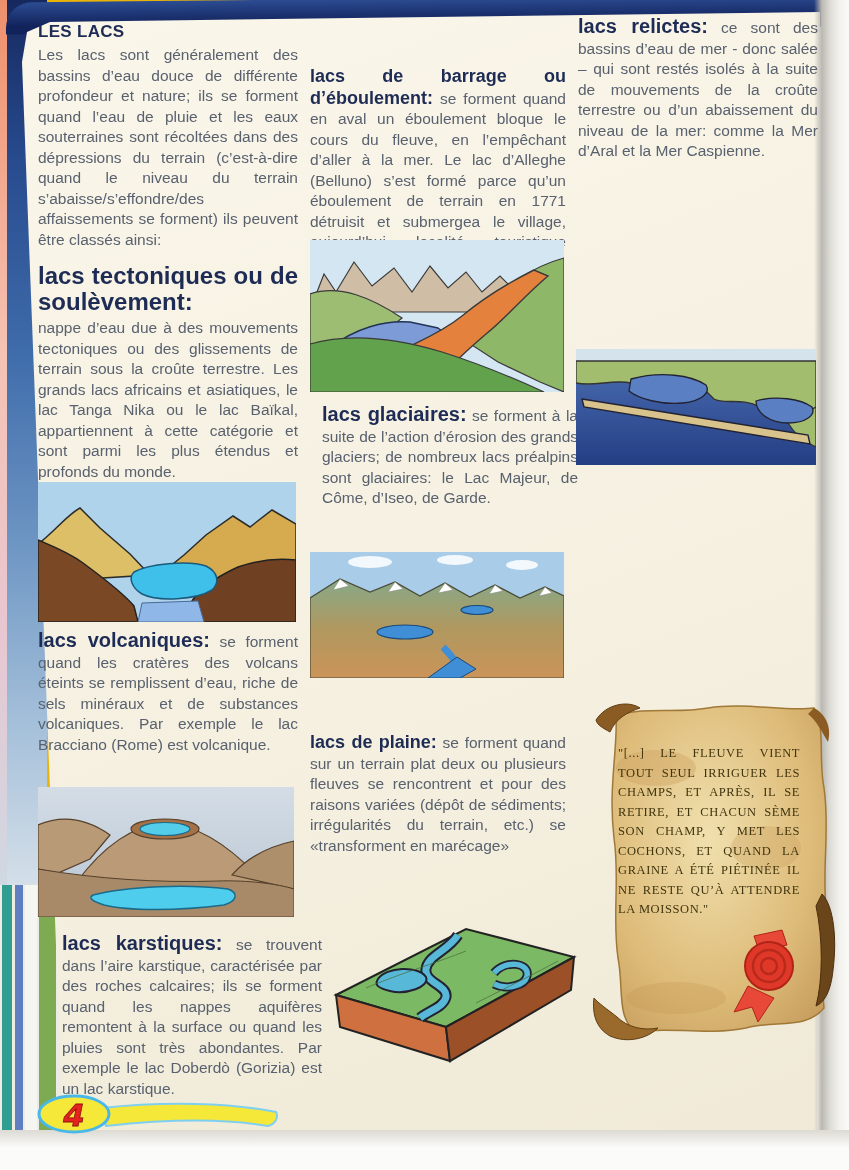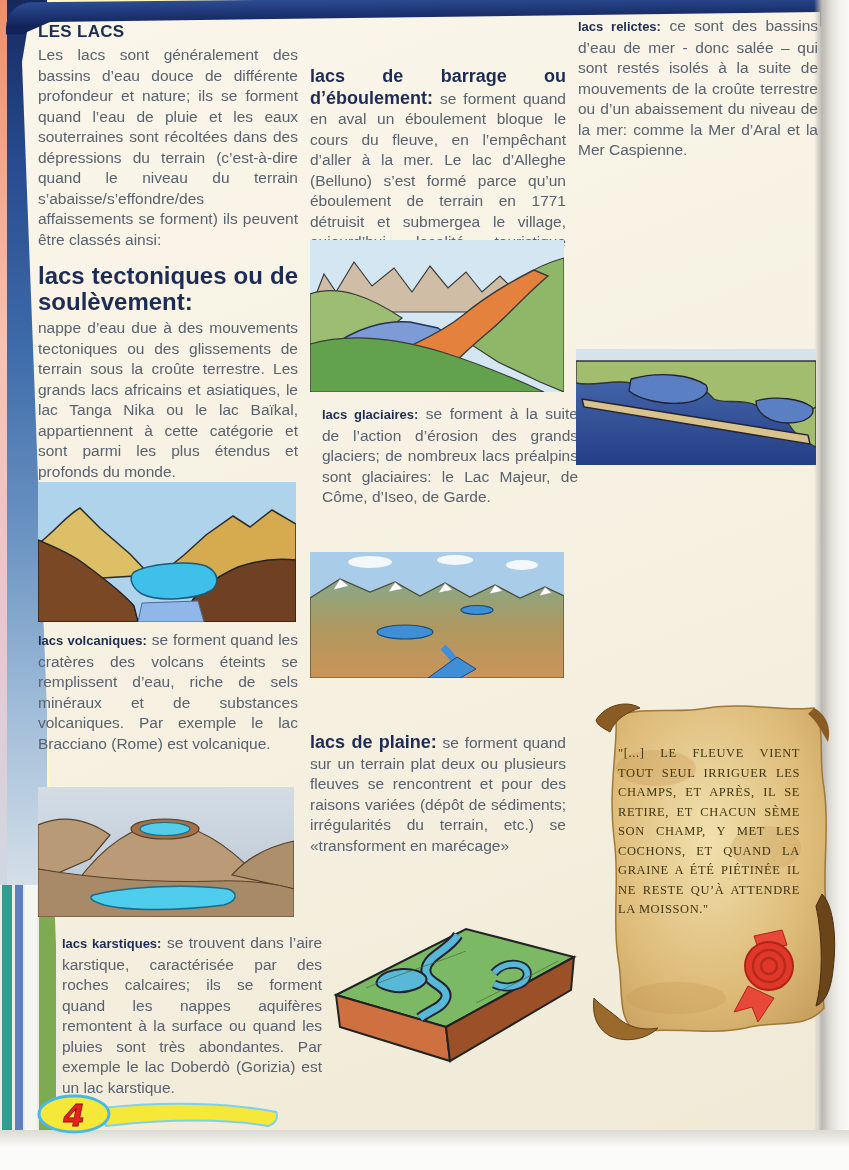--- a/index.html
+++ b/index.html
@@ -1,17 +1,17 @@
 <!DOCTYPE html>
 <html><head>
 <meta charset="utf-8">
 <style>
   html,body{margin:0;padding:0;}
   body{width:849px;height:1170px;overflow:hidden;font-family:"Liberation Sans",sans-serif;}
-  #screen{position:relative;width:739px;height:1170px;background:#fef9c3;}
+  #screen{position:relative;width:739px;height:1170px;background:#eab308;}
 
   
   .spine-edge{position:absolute;left:0;top:0;width:7px;height:885px;
     background:linear-gradient(180deg,#ee8f6b,#f6c3b4 40%,#e9c6d0 70%,#cfd8e2);}
   .spine-blue{position:absolute;left:7px;top:0;width:40px;height:885px;
     background:linear-gradient(180deg,#16295f 0%,#274b8e 18%,#3f6cab 40%,#6f97c4 62%,#a5c0da 82%,#d4dfe8 100%);}
   .spine-bottom{position:absolute;left:0;top:885px;width:72px;height:245px;background:#edebe3;}
   .spine-bottom .st{position:absolute;top:0;height:245px;}
   .st1{left:2px;width:10px;background:#2f9e90;}
   .st2{left:15px;width:8px;background:#5f7fc0;}
@@ -24,21 +24,21 @@
   .page{position:absolute;left:0;top:0;width:849px;height:1170px;
     clip-path:polygon(22px 62px,27px 32px,50px 22px,820px 12px,817px 1147px,64px 1153px);
     background:linear-gradient(160deg,#faf6ea,#f5f0e0 55%,#efe9d6);}
   .right-edge{position:absolute;left:814px;top:0;width:35px;height:1170px;
     background:linear-gradient(90deg,rgba(0,0,0,0) 0,#bab8b1 22%,#dddbd5 45%,#f2f1ed 72%,#fafaf8);}
   .bottom-strip{position:absolute;left:0;top:1130px;width:849px;height:40px;
     background:linear-gradient(180deg,#dcdad3,#fbfbf9 45%);}
 
   
   .para{position:absolute;text-align:justify;font-size:15.5px;line-height:20.5px;color:#59616f;}
-  .runin{font-weight:bold;color:#1e2c55;font-size:13px;}
+  .runin{font-weight:bold;color:#1e2c55;font-size:20px;}
   .title{position:absolute;font-weight:bold;color:#1e2c55;font-size:17px;letter-spacing:.3px;}
   .h-block{position:absolute;font-weight:bold;color:#1e2c55;font-size:24px;line-height:26px;text-align:justify;}
   .figure{position:absolute;}
   .figure svg{display:block;}
 
   
   .scroll-wrap{position:absolute;left:586px;top:698px;width:254px;height:362px;}
   .scroll-wrap svg{position:absolute;left:0;top:0;}
   .scroll-quote{position:absolute;left:32px;top:46px;width:182px;
     font-family:"Liberation Serif",serif;font-size:12.5px;line-height:19.5px;

